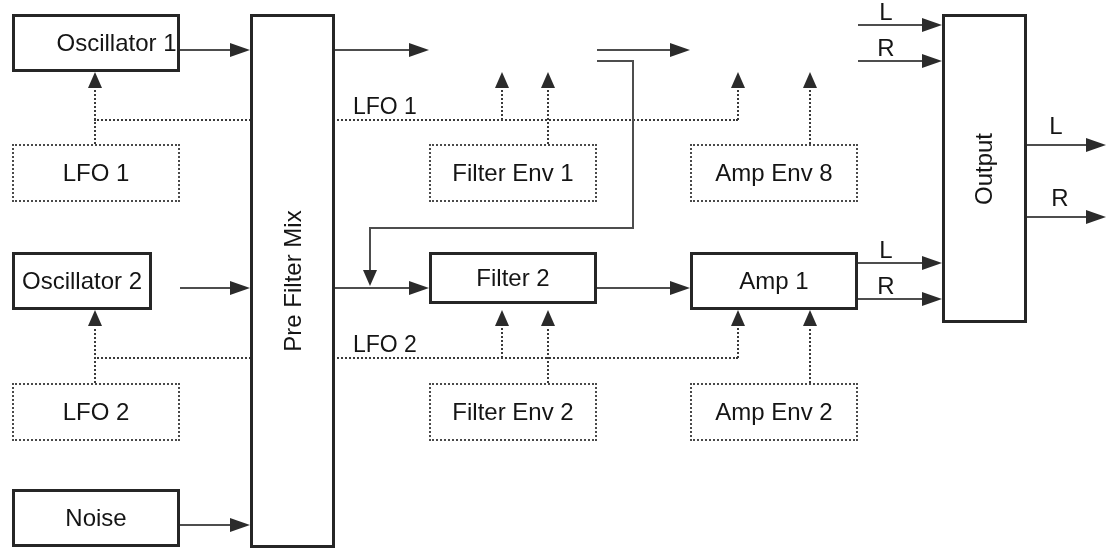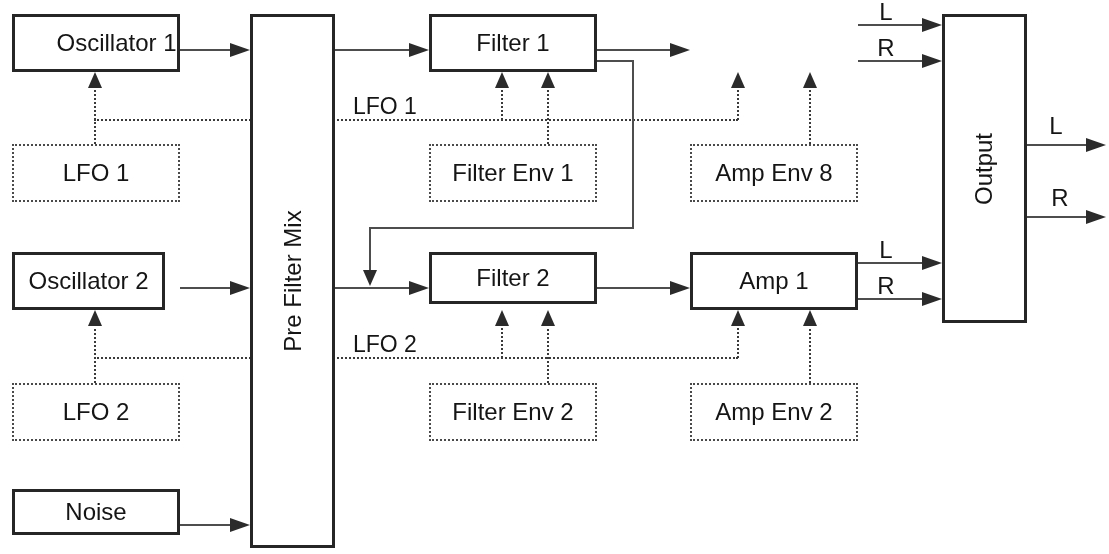--- a/index.html
+++ b/index.html
@@ -115,41 +115,38 @@
   <div class="hline" style="left:1027px;top:144px;width:61px;"></div>
   <div class="ar" style="left:1086px;top:138px;"></div>
   <div class="chan" style="left:1044px;top:112px;">L</div>
   <div class="hline" style="left:1027px;top:216px;width:61px;"></div>
   <div class="ar" style="left:1086px;top:210px;"></div>
   <div class="chan" style="left:1048px;top:184px;">R</div>
 
   <div class="box box-solid" style="left:12px;top:14px;width:168px;height:58px;padding-left:41px;">
     <span class="lbl">Oscillator 1</span>
   </div>
-  <div class="box box-solid" style="left:12px;top:252px;width:153px;height:58px;">
+  <div class="box box-solid" style="left:12px;top:252px;width:140px;height:58px;">
     <span class="lbl">Oscillator 2</span>
   </div>
-  <div class="box box-solid" style="left:12px;top:489px;width:168px;height:46px;">
+  <div class="box box-solid" style="left:12px;top:489px;width:168px;height:58px;">
     <span class="lbl">Noise</span>
   </div>
 
   <div class="box box-dashed" style="left:12px;top:144px;width:168px;height:58px;">
     <span class="lbl">LFO 1</span>
   </div>
   <div class="box box-dashed" style="left:12px;top:383px;width:168px;height:58px;">
     <span class="lbl">LFO 2</span>
   </div>
 
   <div class="box box-solid" style="left:250px;top:14px;width:85px;height:534px;">
     <span class="lbl rot">Pre Filter Mix</span>
   </div>
 
-  <div class="box box-solid" style="left:429px;top:14px;width:168px;height:58px;">
-    <span class="lbl">Filter 1</span>
-  </div>
   <div class="box box-solid" style="left:429px;top:252px;width:168px;height:52px;">
     <span class="lbl">Filter 2</span>
   </div>
 
   <div class="box box-dashed" style="left:429px;top:144px;width:168px;height:58px;">
     <span class="lbl">Filter Env 1</span>
   </div>
   <div class="box box-dashed" style="left:429px;top:383px;width:168px;height:58px;">
     <span class="lbl">Filter Env 2</span>
   </div>

